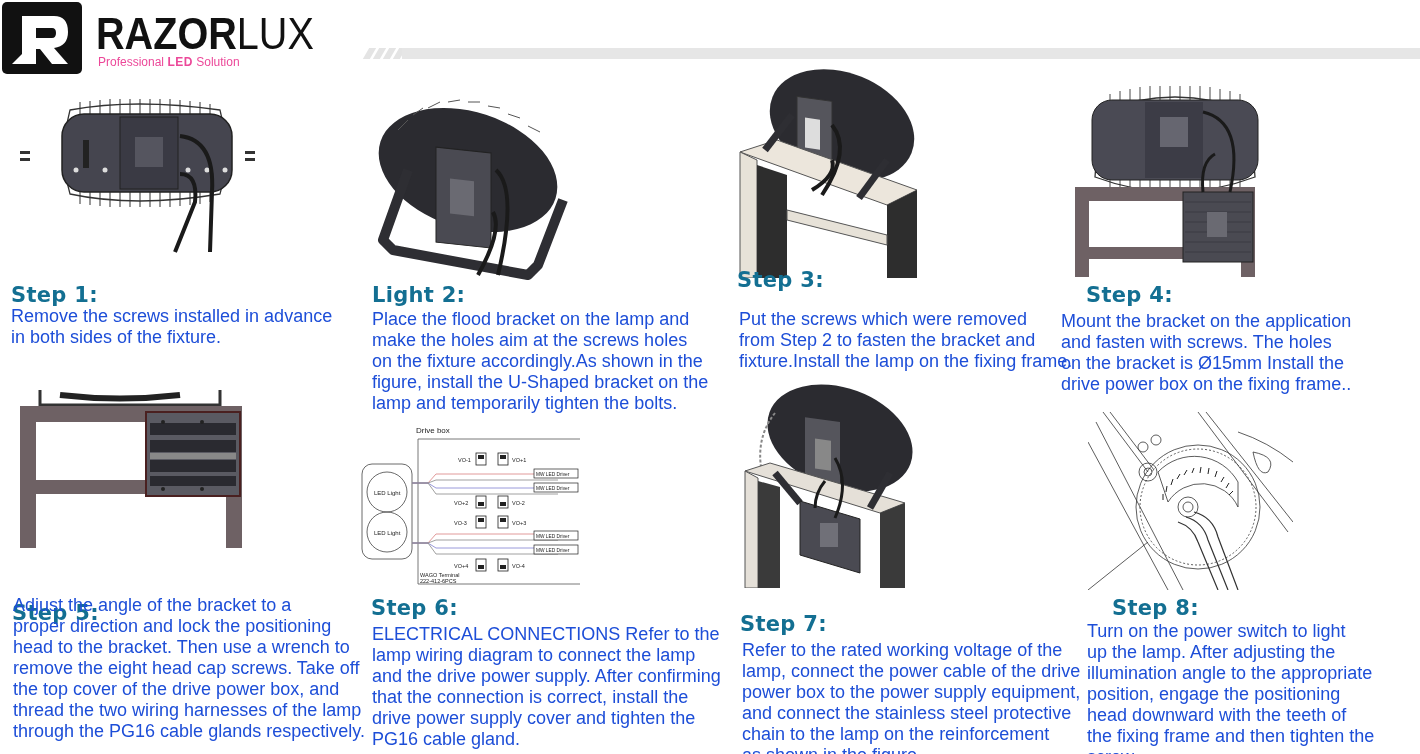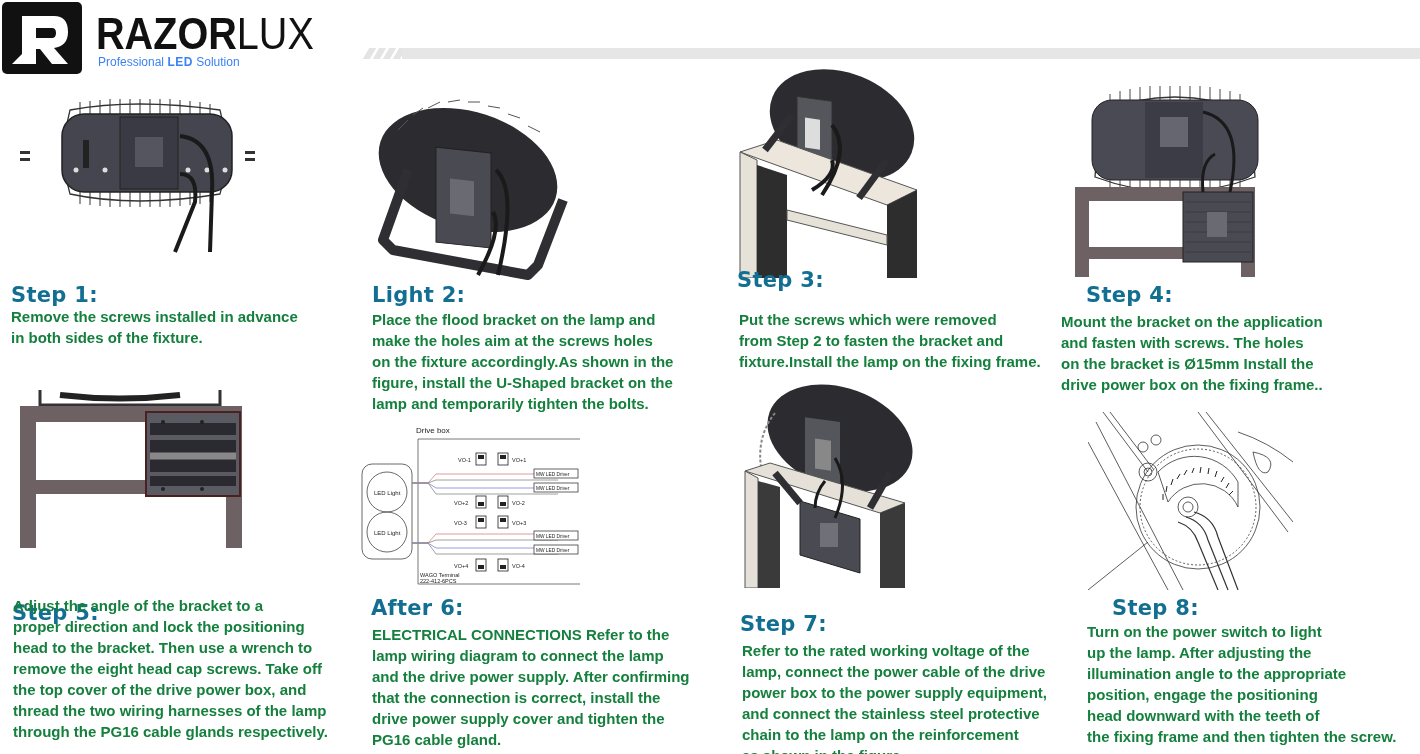--- a/index.html
+++ b/index.html
@@ -3,30 +3,30 @@
 <meta charset="utf-8">
 <style>
   * { box-sizing: border-box; margin: 0; padding: 0; }
   html, body { width: 1420px; height: 754px; background: #ffffff; overflow: hidden; }
   body { position: relative; font-family: "Liberation Sans", sans-serif; }
 
   .logo { position: absolute; left: 2px; top: 2px; width: 330px; height: 74px; }
   .logo-mark { position: absolute; left: 0; top: 0; width: 80px; height: 72px; background: #111; border-radius: 5px; }
   .logo-word { position: absolute; left: 94px; top: 10px; font-weight: 900; font-size: 44px; letter-spacing: 0px; color: #111; line-height: 44px; font-family: "Liberation Sans", sans-serif; transform: scaleX(0.9); transform-origin: left; }
   .logo-word .thin { font-weight: 300; }
-  .logo-tag { position: absolute; left: 96px; top: 53px; font-size: 12px; color: #3b82f6; }
+  .logo-tag { position: absolute; left: 96px; top: 53px; font-size: 12px; color: #ec4899; }
   .logo-tag b { font-weight: 900; letter-spacing: 0.5px; }
 
   .header-bar { position: absolute; left: 364px; top: 48px; width: 1056px; height: 11px; }
   .header-bar .stripe { position: absolute; top: 0; width: 7px; height: 11px; background: #e4e4e4; transform: skewX(-30deg); }
   .header-bar .bar { position: absolute; left: 38px; top: 0; right: 0; height: 11px; background: #e6e6e6; }
 
   .illus { position: absolute; }
   .step-title { position: absolute; font-weight: 900; font-size: 21px; color: #136f92; font-family: "DejaVu Sans", sans-serif; letter-spacing: 0.3px; }
-  .step-body { position: absolute; font-weight: 700; font-size: 15px; line-height: 21px; color: #15803d; white-space: pre-line; font-family: "Liberation Sans", sans-serif; }
+  .step-body { position: absolute; font-weight: 400; font-size: 18px; line-height: 21px; color: #1d4ed8; white-space: pre-line; font-family: "Liberation Sans", sans-serif; }
   .wire-text { font-family: "Liberation Sans", sans-serif; }
 </style>
 </head>
 <body>
 
 <div class="logo">
   <div class="logo-mark">
     <svg width="80" height="72" viewBox="0 0 80 72">
       <path d="M20 14 H52 Q66 14 66 30 Q66 44 52 46 L66 62 H50 L38 47 H34 L34 62 H20 Z M34 26 V36 H50 Q54 36 54 31 Q54 26 50 26 Z" fill="#fff"></path>
       <path d="M10 62 L24 48 L30 48 L30 62 Z" fill="#fff"></path>
@@ -328,21 +328,21 @@
 
 <div class="step-title" style="left:12px;top:601px">Step 5:</div>
 <div class="step-body" style="left:13px;top:595px">Adjust the angle of the bracket to a
 proper direction and lock the positioning
 head to the bracket. Then use a wrench to
 remove the eight head cap screws. Take off
 the top cover of the drive power box, and
 thread the two wiring harnesses of the lamp
 through the PG16 cable glands respectively.</div>
 
-<div class="step-title" style="left:371px;top:596px">After 6:</div>
+<div class="step-title" style="left:371px;top:596px">Step 6:</div>
 <div class="step-body" style="left:372px;top:624px">ELECTRICAL CONNECTIONS Refer to the
 lamp wiring diagram to connect the lamp
 and the drive power supply. After confirming
 that the connection is correct, install the
 drive power supply cover and tighten the
 PG16 cable gland.</div>
 
 <div class="step-title" style="left:740px;top:612px">Step 7:</div>
 <div class="step-body" style="left:742px;top:640px">Refer to the rated working voltage of the
 lamp, connect the power cable of the drive

